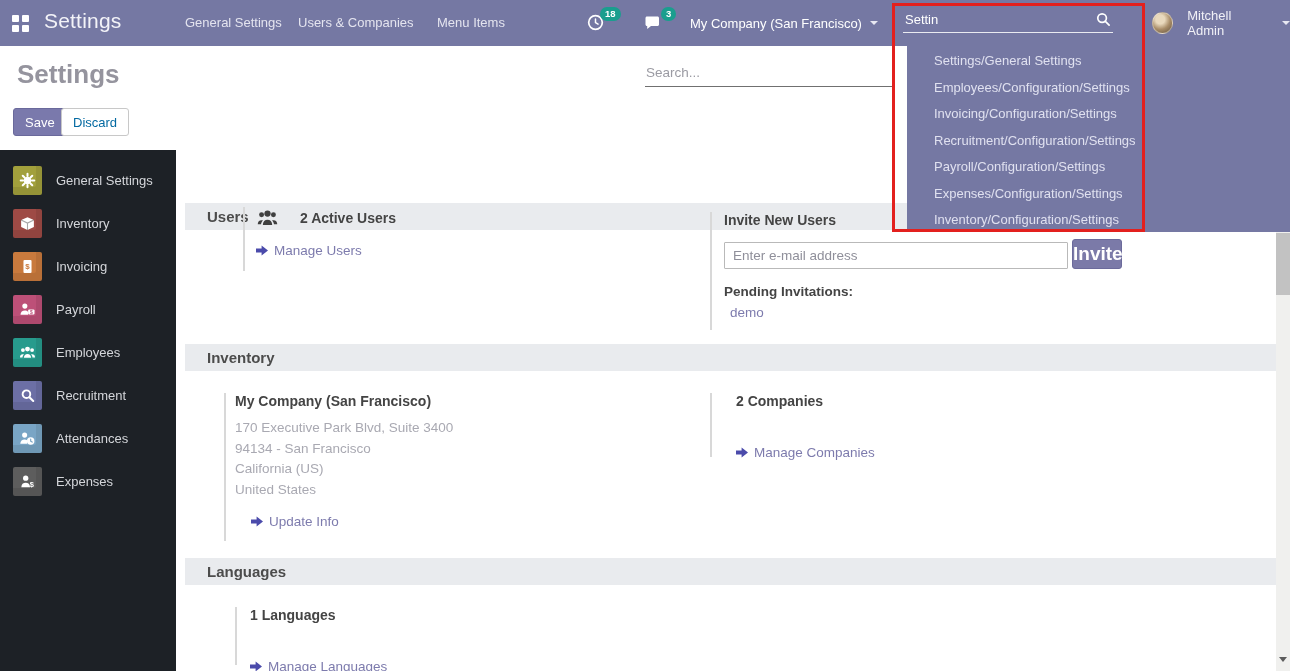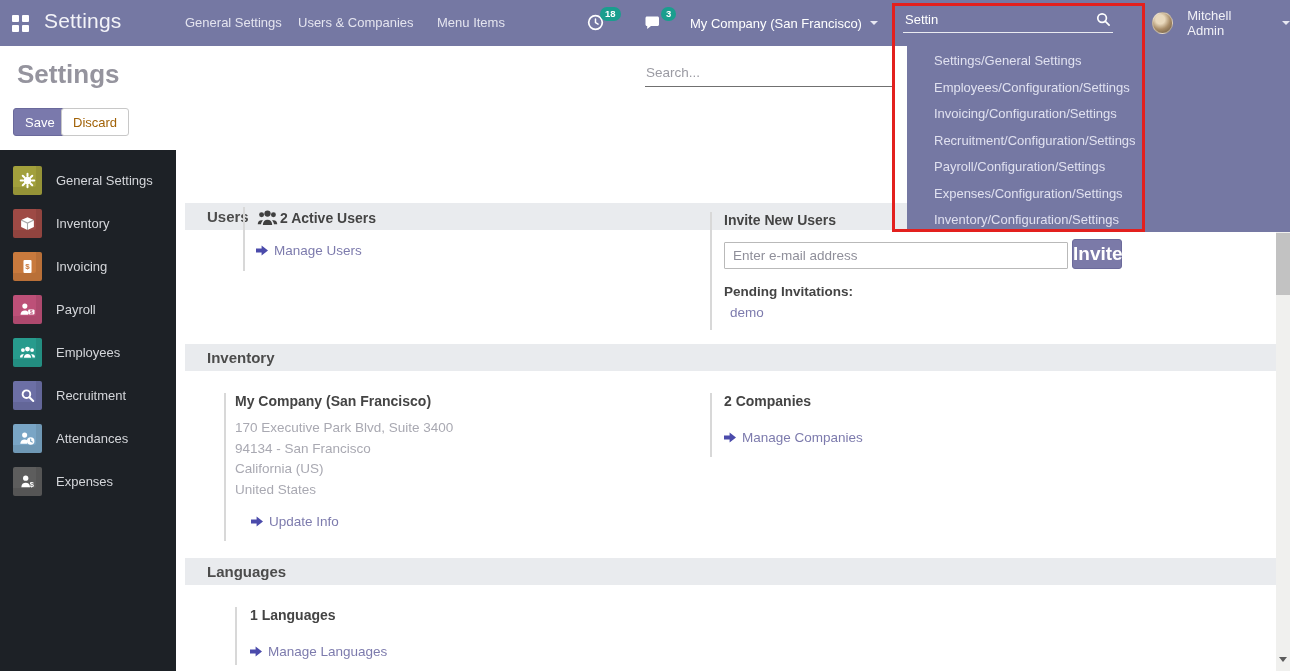--- a/index.html
+++ b/index.html
@@ -44,60 +44,60 @@
   .search-panel li { height:26.5px; line-height:26.5px; padding-left:27px; font-size:13px; color:#e0e1f0; cursor:pointer; white-space:nowrap; }
   
   .red-box { position:absolute; left:892px; top:3px; width:253px; height:229px;
     border:3px solid #e3201e; z-index:40; pointer-events:none; }
   
   .page-title { position:absolute; left:17px; top:59px; font-size:26px; font-weight:bold; color:#95949e; }
   .btn-save { position:absolute; left:13px; top:108px; height:28px; padding:0 11px; background:#7a79ac;
     border:1px solid #6a699b; border-radius:3px; color:#fff; font-size:13px; cursor:pointer;
     font-family:"Liberation Sans",sans-serif; }
   .btn-discard { position:absolute; left:61px; top:108px; height:28px; padding:0 11px; background:#fff;
-    border:1px solid #c8c8c8; border-radius:3px; color:#a16207; font-size:13px; cursor:pointer;
+    border:1px solid #c8c8c8; border-radius:3px; color:#0369a1; font-size:13px; cursor:pointer;
     font-family:"Liberation Sans",sans-serif; }
   .content-search { position:absolute; left:645px; top:63px; width:248px; }
   .content-search input { width:248px; border:none; border-bottom:1px solid #707070; font-size:13.5px;
     color:#555; padding:2px 2px 6px 1px; outline:none; background:transparent; font-family:"Liberation Sans",sans-serif; }
   .content-search input::placeholder { color:#9b9ba3; }
   
   .sidebar { position:absolute; left:0; top:150px; width:176px; height:521px; background:#1d2126; z-index:5; padding-top:9px; }
   .side-item { display:flex; align-items:center; height:43px; padding-left:13px; cursor:pointer; }
   .tile { width:29px; height:29px; border-radius:2px; display:flex; align-items:center; justify-content:center;
     box-shadow:inset -6px -8px 0 rgba(0,0,0,.08); }
   .side-label { margin-left:14px; font-size:13px; color:#d4d6da; white-space:nowrap; }
   
   .band { position:absolute; left:185px; width:1091px; height:27px; background:#e9ebee;
     display:flex; align-items:center; padding-left:22px; font-size:15px; font-weight:bold; color:#4c4c4c; }
   .band-users { top:163px;margin-top:40px; } .band-companies { top:344px; } .band-languages { top:558px; }
   .setting-block { position:absolute; border-left:2px solid #d8d8d8; }
   .blk-users-l { left:243px; top:207px; height:64px; padding-left:11px; width:420px; }
   .blk-users-r { left:710px; top:212px; height:118px; padding-left:12px; width:430px; }
   .blk-comp-l  { left:224px; top:393px; height:148px; padding-left:9px;  width:480px; }
-  .blk-comp-r  { left:710px; top:393px; height:64px; padding-left:12px; width:430px; }
+  .blk-comp-r  { left:710px; top:393px; height:64px; padding-left:24px; width:430px; }
   .blk-lang    { left:235px; top:607px; height:58px; padding-left:13px; width:430px; }
-  .bold-line { font-size:14px; font-weight:bold; color:#444; display:flex; align-items:center; gap:1px; }
+  .bold-line { font-size:14px; font-weight:bold; color:#444; display:flex; align-items:center; gap:21px; }
   .link-row { display:flex; align-items:center; gap:6px; cursor:pointer; }
   .link-text { font-size:13.5px; color:#7d7bad; }
   .addr { font-size:13.5px; color:#a9a9b2; line-height:20.5px; margin-top:9px; }
   .email-row { display:flex; align-items:flex-end; gap:4px; margin-top:11px; }
   .email-input { width:344px; height:27px; border:1px solid #b9b9b9; border-radius:1px; font-size:13.5px;
     padding:0 8px; color:#555; outline:none; font-family:"Liberation Sans",sans-serif; }
   .email-input::placeholder { color:#8f8f9a; }
   .btn-invite { width:50px; height:30px; background:#7b7aa8; border:1px solid #6b6a9b; border-radius:3px;
     color:#fff; font-size:19px; font-weight:bold; cursor:pointer; font-family:"Liberation Sans",sans-serif; }
   .pending { margin-top:15px; font-size:13.5px; font-weight:bold; color:#444; }
   .demo-link { margin-top:6px; padding-left:6px; font-size:13.5px; color:#7d7bad; cursor:pointer; width:max-content; }
   
   .scroll-track { position:absolute; left:1276px; top:232px; width:14px; height:439px; background:#f0f0ee; z-index:8; cursor:pointer; }
   .scroll-thumb { position:absolute; left:0; top:1px; width:14px; height:62px; background:#c2c2c2; cursor:pointer; }
   .scroll-down { position:absolute; left:3px; top:425px; width:0; height:0;
     border-left:4px solid transparent; border-right:4px solid transparent; border-top:5px solid #5c5c5c; cursor:pointer; }
-  .mt14 { margin-top:14px; } .mt21 { margin-top:21px; }
+  .mt14 { margin-top:14px; } .mt21 { margin-top:36px; }
 </style>
 </head>
 <body>
 
 <div class="screen">
 
   <div class="search-panel">
     <ul>
       <li>Settings/General Settings</li>
       <li>Employees/Configuration/Settings</li>

